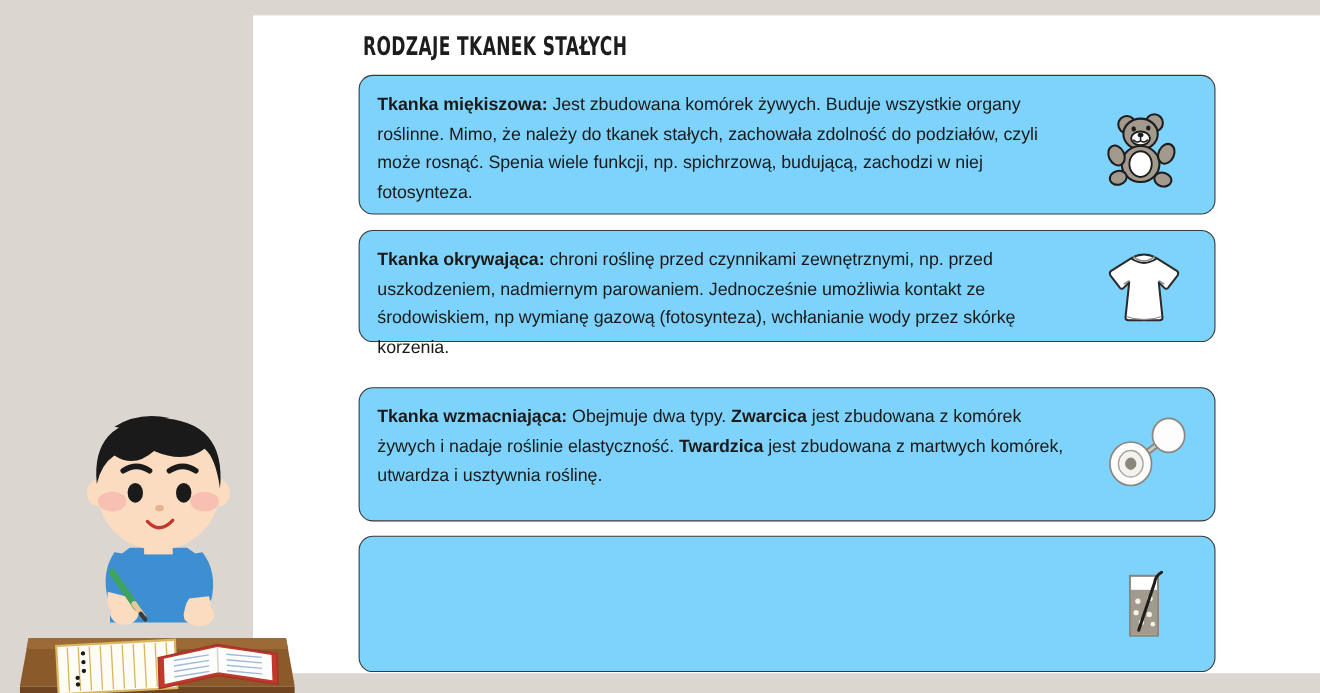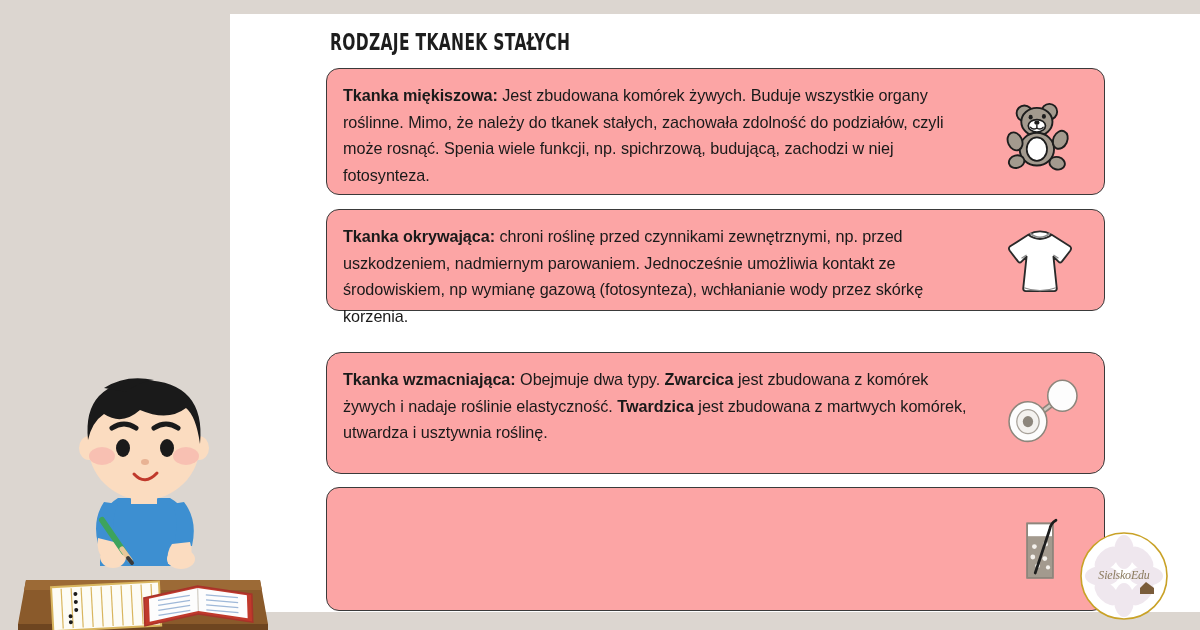--- a/index.html
+++ b/index.html
@@ -47,26 +47,26 @@
     white-space: nowrap;
   }
 
   
   .card {
     position: absolute;
     left: 326px;
     width: 779px;
     border: 1.6px solid #3a3a3a;
     border-radius: 13px;
-    background: #fca5a5;
+    background: #7dd3fc;
     box-sizing: border-box;
   }
   #card-0 { top: 68px;  height: 127px; }
   #card-1 { top: 209px; height: 102px; }
-  #card-2 { top: 352px; height: 122px; border-radius: 15px; }
+  #card-2 { top: 352px; height: 122px; }
   #card-3 { top: 487px; height: 124px; }
 
   .card-text {
     position: absolute;
     left: 16px;
     top: 13px;
     width: 640px;
     font-size: 16.2px;
     line-height: 26.5px;
     color: #1a1a1a;
@@ -286,31 +286,14 @@
           <line x1="140" y1="262" x2="172" y2="258"></line>
           <line x1="188" y1="243" x2="220" y2="247"></line>
           <line x1="188" y1="248" x2="220" y2="252"></line>
           <line x1="188" y1="253" x2="220" y2="257"></line>
           <line x1="188" y1="258" x2="220" y2="262"></line>
         </g>
       </g>
     </svg>
   </div>
 
-  <div id="logo-badge">
-    <svg viewBox="0 0 92 92" width="92" height="92" aria-hidden="true">
-      <circle cx="46" cy="46" r="43" fill="#ffffff" stroke="#c9a227" stroke-width="1.6"></circle>
-      <g fill="#efe6ee" opacity="0.95">
-        <ellipse cx="46" cy="22" rx="10" ry="17"></ellipse>
-        <ellipse cx="46" cy="70" rx="10" ry="17"></ellipse>
-        <ellipse cx="24" cy="46" rx="17" ry="10"></ellipse>
-        <ellipse cx="68" cy="46" rx="17" ry="10"></ellipse>
-        <ellipse cx="29" cy="29" rx="9" ry="15" transform="rotate(45 29 29)"></ellipse>
-        <ellipse cx="63" cy="29" rx="9" ry="15" transform="rotate(-45 63 29)"></ellipse>
-        <ellipse cx="29" cy="63" rx="9" ry="15" transform="rotate(-45 29 63)"></ellipse>
-        <ellipse cx="63" cy="63" rx="9" ry="15" transform="rotate(45 63 63)"></ellipse>
-      </g>
-      <path d="M62 58 L68 52 L76 58 L76 64 L62 64 Z" fill="#7a5c3a"></path>
-    </svg>
-    <div id="logo-text">SielskoEdu</div>
-  </div>
 
 </div>
 
 </body></html>

